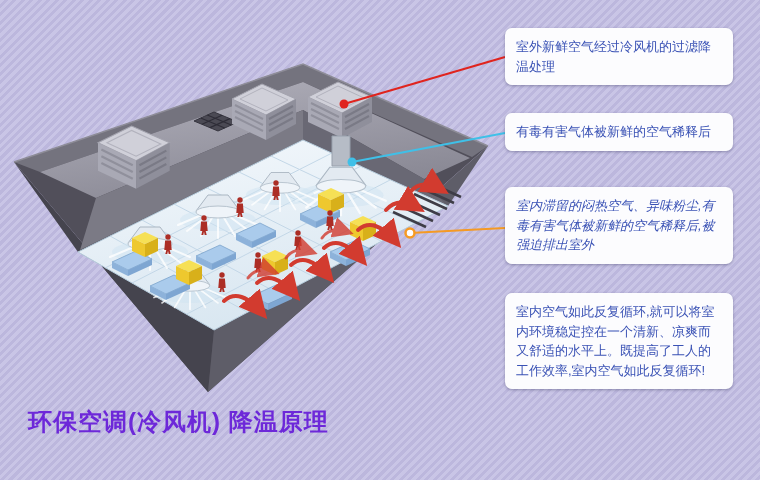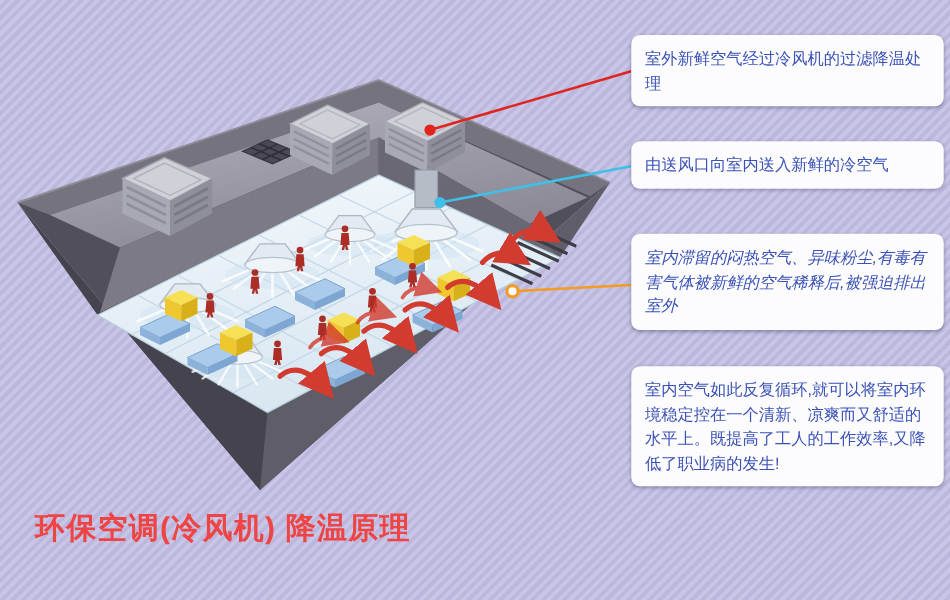--- a/index.html
+++ b/index.html
@@ -4,32 +4,32 @@
 <style>
   * { margin:0; padding:0; box-sizing:border-box; }
   html,body { width:760px; height:480px; overflow:hidden; }
   body {
     font-family:"Liberation Sans","DejaVu Sans",sans-serif;
     background:repeating-linear-gradient(135deg,#c9c5e6 0 3px,#bcb7dd 3px 6px);
     position:relative;
   }
   .diagram-svg { position:absolute; left:0; top:0; z-index:1; }
   .callout {
-    position:absolute; left:505px; width:250px; z-index:2;
+    position:absolute; left:505px; width:228px; z-index:2;
     background:#fcfcfe; border-radius:7px; padding:9px 11px;
     color:#3a52b5; font-size:13px; line-height:1.5;
     box-shadow:0 1px 3px rgba(50,50,90,.4);
   }
   #callout-1 { top:28px; }
   #callout-2 { top:113px; }
   #callout-3 { top:187px;font-style:italic; }
   #callout-4 { top:293px; }
   .title {
     position:absolute; left:28px; top:406px; z-index:2;
-    font-size:24px; font-weight:700; color:#ef4444; letter-spacing:1px;
+    font-size:24px; font-weight:700; color:#6d28d9; letter-spacing:1px;
   }
 </style>
 </head>
 <body>
 
 <svg class="diagram-svg" width="760" height="480" viewBox="0 0 760 480">
   <defs>
     <linearGradient id="gDeck" x1="0" y1="0" x2="0.5" y2="1">
       <stop offset="0" stop-color="#b2b1bc"></stop>
         <stop offset="1" stop-color="#8a8995"></stop>
@@ -192,22 +192,22 @@
     <circle cx="352" cy="162" r="4.5" fill="#3fc0e8"></circle>
     <line x1="410" y1="233" x2="505" y2="228" stroke="#f59a23" stroke-width="2"></line>
     <circle cx="410" cy="233" r="4.5" fill="#fdfdff" stroke="#f59a23" stroke-width="2.5"></circle>
   </g>
 </svg>
 
 <div class="callout" id="callout-1">
   <span>室外新鲜空气经过冷风机的过滤降温处理</span>
 </div>
 <div class="callout" id="callout-2">
-  <span>由送风口向室内送入新鲜的冷空气</span>
+  <span>有毒有害气体被新鲜的空气稀释后</span>
 </div>
 <div class="callout" id="callout-3">
   <span>室内滞留的闷热空气、异味粉尘,有毒有害气体被新鲜的空气稀释后,被强迫排出室外</span>
 </div>
 <div class="callout" id="callout-4">
-  <span>室内空气如此反复循环,就可以将室内环境稳定控在一个清新、凉爽而又舒适的水平上。既提高了工人的工作效率,又降低了职业病的发生!</span>
+  <span>室内空气如此反复循环,就可以将室内环境稳定控在一个清新、凉爽而又舒适的水平上。既提高了工人的工作效率,室内空气如此反复循环!</span>
 </div>
 
 <h1 class="title">环保空调(冷风机) 降温原理</h1>
 
 </body></html>

